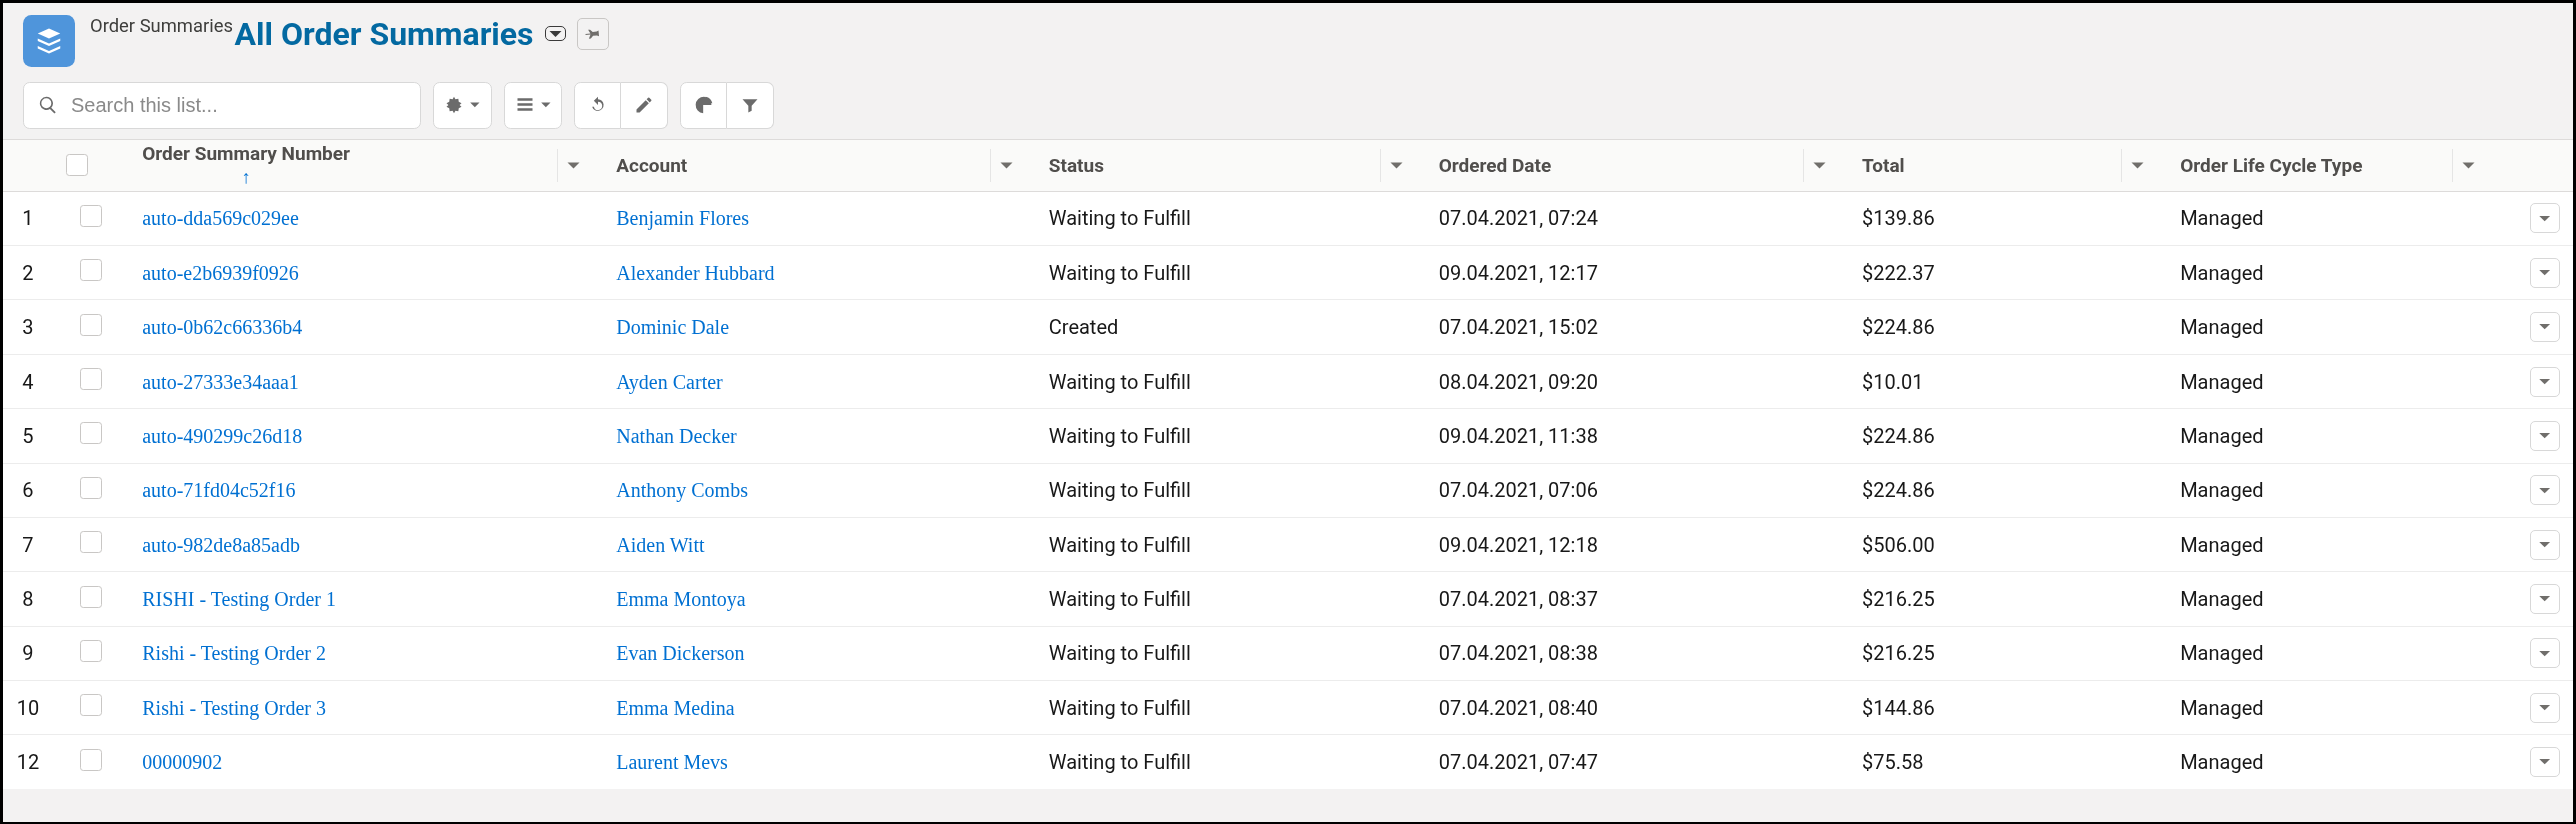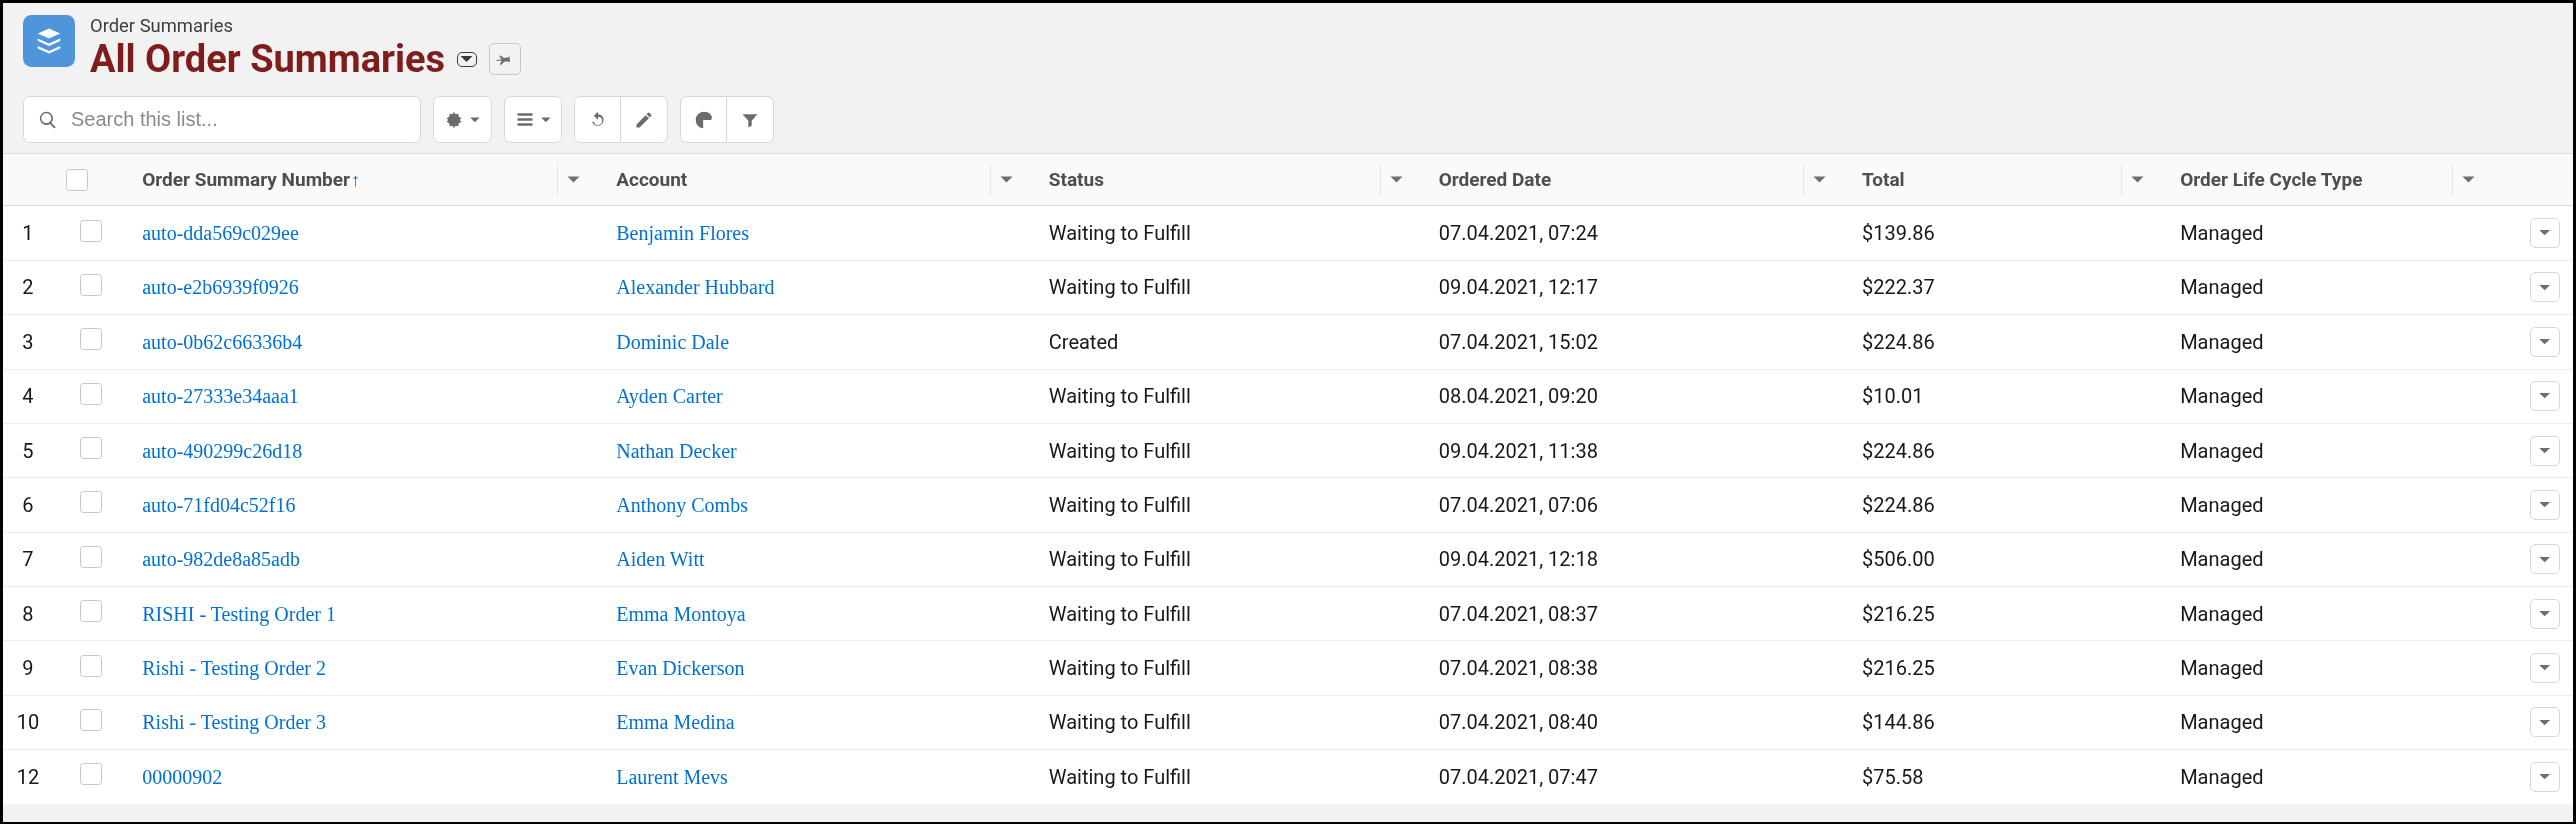--- a/index.html
+++ b/index.html
@@ -4,24 +4,24 @@
 <style>
   * { box-sizing: border-box; }
   html, body { margin:0; padding:0; font-family: -apple-system, BlinkMacSystemFont, "Segoe UI", Roboto, Helvetica, Arial, sans-serif; background:#f3f2f2; color:#181818; font-size:11px; }
   .frame { width:2576px; height:825px; border:3.3px solid #000; background:#f3f2f2; position:relative; }
   .inner { transform:scale(1); transform-origin:0 0; }
 
   .header { padding:11.7px 20px 0 20px; }
   .header-top { display:flex; align-items:flex-start; gap:15px; }
   .app-icon { width:52px; height:52px; border-radius:8.4px; background:#4f95db; display:flex; align-items:center; justify-content:center; flex-shrink:0; }
   .app-icon svg { width:30px; height:30px; fill:#fff; }
-  .title-block { display:flex; flex-direction:column; gap:1.7px; }
+  .title-block { display:flex; flex-direction:row; gap:1.7px; }
   .title-small { font-size:18.4px; color:#3e3e3c; }
   .title-row { display:flex; align-items:center; gap:11.7px; }
-  .title-big { font-size:38px; font-weight:700; color:#7f1d1d; }
+  .title-big { font-size:32px; font-weight:700; color:#0369a1; }
   .view-picker { display:inline-flex; align-items:center; border:1.7px solid #3a3a3a; border-radius:5px; padding:1.7px 1.7px; }
   .view-picker svg { width:15px; height:10px; fill:#3a3a3a; }
   .pin-btn { width:32px; height:32px; border:1.7px solid #c9c7c5; border-radius:5px; background:#fff0; display:flex; align-items:center; justify-content:center; }
   .pin-btn svg { width:16.7px; height:16.7px; fill:#706e6b; }
 
   .subheader { display:flex; justify-content:space-between; align-items:center; padding:15px 20px 10px 20px; }
   .status-text { font-size:18.4px; color:#3e3e3c; }
 
   .actions { display:flex; align-items:center; gap:12px; }
   .search-box { position:relative; }
@@ -32,21 +32,21 @@
   .icon-btn { height:47px; min-width:47px; border:1.7px solid #d8d8d8; border-radius:6.7px; background:#fff; display:flex; align-items:center; justify-content:center; gap:5px; padding:0 10px; }
   .icon-btn svg { width:20px; height:20px; fill:#6b6b6b; }
   .icon-btn .caret { width:11.7px; height:11.7px; }
   .btn-group { display:flex; }
   .btn-group .icon-btn:first-child { border-top-right-radius:0; border-bottom-right-radius:0; }
   .btn-group .icon-btn:last-child { border-top-left-radius:0; border-bottom-left-radius:0; border-left:none; }
 
   .table { width:100%; border-collapse:collapse; background:#fff; }
   .table th { background:#fafaf9; border-top:1.7px solid #dddbda; border-bottom:1.7px solid #dddbda; text-align:left; font-weight:700; font-size:19px; color:#504e4c; padding:0; height:52px; position:relative; }
   .th-inner { display:flex; align-items:center; justify-content:space-between; padding:0 13.4px; height:100%; }
-  .th-label { display:flex; align-items:center; gap:1px; }
+  .th-label { display:flex; align-items:center; gap:1px;flex-direction:column; }
   .sort-arrow { color:#0070d2; font-size:18.4px; font-weight:700; }
   .col-menu { width:32px; height:33px; border-left:1.7px solid #e5e5e5; display:flex; align-items:center; justify-content:center; }
   .col-menu svg { width:15px; height:15px; fill:#706e6b; }
 
   .table td { border-bottom:1.7px solid #ececec; font-size:20px; color:#181818; padding:11.7px 13.4px; height:50px; vertical-align:middle; }
   .table tr.last td { border-bottom:none; }
   .rownum { text-align:center; color:#3e3e3c; font-size:18.4px; width:42px; }
   .checkbox-cell { width:67px; text-align:center; }
   .chk { width:22px; height:22px; border:1.7px solid #c9c7c5; border-radius:3.3px; display:inline-block; background:#fff; }
   .link { color:#0070d2; text-decoration:none;font-family:Liberation Serif, serif; }

